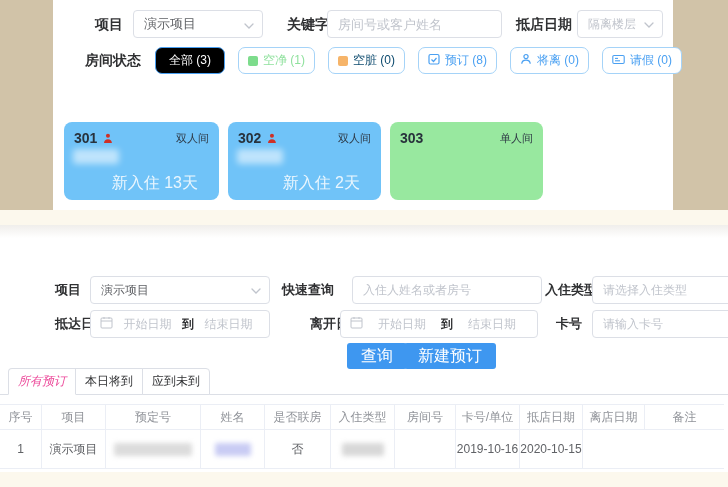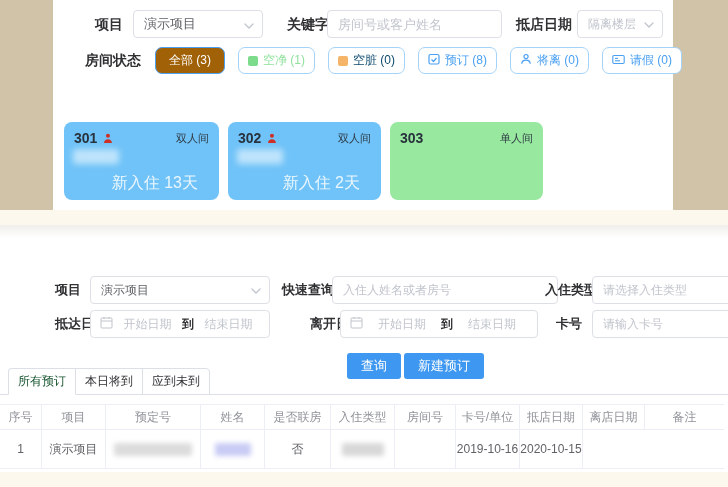--- a/index.html
+++ b/index.html
@@ -18,21 +18,21 @@
   .sel-project{left:80px;width:130px;}
   .lbl-keyword{left:234px;}
   .inp-keyword{left:274px;width:175px;}
   .lbl-floor{left:463px;}
   .sel-floor{left:524px;width:86px;font-size:12px;}
   
   .status-row{position:absolute;left:32px;top:47px;display:flex;align-items:center;gap:13px;}
   .status-label{font-size:14px;font-weight:bold;color:#303133;margin-right:1px;white-space:nowrap;}
   .status-btn{box-sizing:border-box;height:27px;border-radius:7px;border:1px solid #a5d3f8;background:#fff;
     display:flex;align-items:center;gap:5px;padding:0 9px;font-size:12px;color:#4aa0f2;cursor:pointer;white-space:nowrap;}
-  .status-btn.all{background:#a16207;border-color:#4aa0f2;color:#fff;padding:0 13px;}
+  .status-btn.all{background:#000000;border-color:#4aa0f2;color:#fff;padding:0 13px;}
   .sq{width:10px;height:10px;border-radius:2px;display:inline-block;}
   .sq.green{background:#7ddc8c;} .sq.orange{background:#f6b469;}
   .status-btn.clean{color:#8fe19d;} .status-btn.dirty{color:#0c4a6e;}
   
   .rooms{position:absolute;left:11px;top:122px;display:flex;gap:9px;}
   .room-card{position:relative;box-sizing:border-box;width:153px;height:78px;border-radius:8px;padding:8px 10px;cursor:pointer;}
   .room-card.c301{width:155px;}
   .room-card.blue{background:#70c3f8;} .room-card.green{background:#98e89f;}
   .room-head{display:flex;align-items:center;}
   .room-no{font-size:14px;font-weight:bold;color:#28323c;}
@@ -44,46 +44,46 @@
   .gap-band{position:absolute;top:210px;left:0;width:728px;height:15px;background:#fcf8ed;}
   .bottom-band{position:absolute;top:472px;left:0;width:728px;height:15px;background:#fcf8ed;}
   
   .bottom-panel{position:absolute;top:225px;left:0;width:728px;height:247px;background:#fff;}
   .bottom-panel::before{content:"";position:absolute;top:0;left:0;right:0;height:13px;
     background:linear-gradient(to bottom,rgba(160,150,130,0.16),rgba(255,255,255,0));pointer-events:none;}
   .bp-label{position:absolute;font-size:13px;font-weight:600;color:#303133;height:28px;line-height:28px;white-space:nowrap;}
   .bp-ctrl{font-size:12px;}
   .sel-project2{left:90px;top:51px;width:180px;}
   .lbl-quick{left:282px;top:51px;}
-  .inp-quick{left:332px;top:51px;width:226px;}
+  .inp-quick{left:352px;top:51px;width:190px;}
   .lbl-ctype{left:545px;top:51px;}
   .inp-ctype{left:592px;top:51px;width:140px;}
   .lbl-arrival{left:55px;top:85px;}
   .rng-arrival{left:90px;top:85px;width:180px;}
   .lbl-depart{left:283px;top:85px;margin-left:27px;}
   .rng-depart{left:340px;top:85px;width:198px;}
   .lbl-card{left:556px;top:85px;}
   .inp-card{left:592px;top:85px;width:140px;}
   .lbl-project2{left:55px;top:51px;}
   .range{position:absolute;box-sizing:border-box;height:28px;border:1px solid #dcdfe6;border-radius:4px;background:#fff;
     display:flex;align-items:center;gap:3px;padding:0 9px;font-size:12px;color:#c0c4cc;cursor:pointer;}
   .range .seg{flex:1;text-align:center;white-space:nowrap;}
   .range .to{color:#303133;font-weight:600;}
-  .btn-primary{position:absolute;top:128px;height:26px;border:none;border-radius:3px;background:#3e97f0;color:#fff;
-    font-size:13px;padding:0 14px;cursor:pointer;font-family:inherit;}
+  .btn-primary{position:absolute;top:118px;height:26px;border:none;border-radius:3px;background:#3e97f0;color:#fff;
+    font-size:16px;padding:0 14px;cursor:pointer;font-family:inherit;}
   .btn-query{left:347px;}
   .btn-new{left:404px;}
   
   .tabline{position:absolute;top:169px;left:0;width:728px;height:1px;background:#dcdfe6;}
   .tabs{position:absolute;top:143px;left:8px;display:flex;z-index:2;}
   .tab{box-sizing:border-box;height:27px;line-height:25px;padding:0 9px;font-size:12px;color:#303133;background:#fff;
     border:1px solid #dcdfe6;margin-left:-1px;cursor:pointer;white-space:nowrap;}
   .tab:first-child{margin-left:0;border-top-left-radius:4px;}
   .tab:last-child{border-top-right-radius:4px;}
-  .tab.active{color:#14532d;border-bottom-color:#fff;position:relative;z-index:3;}
+  .tab.active{color:#ec4899;border-bottom-color:#fff;position:relative;z-index:3;font-style:italic;}
   
   .rtable{position:absolute;top:179px;left:0;width:724px;font-size:12px;}
   .tr{display:grid;grid-template-columns:42px 64px 95px 64px 66px 64px 61px 64px 63px 62px 1fr;}
   .tr.head{box-sizing:border-box;height:26px;border-top:1px solid #ebeef5;border-bottom:1px solid #ebeef5;color:#909399;}
   .tr.body{box-sizing:border-box;height:39px;border-bottom:1px solid #ebeef5;color:#606266;}
   .td{display:flex;align-items:center;justify-content:center;border-right:1px solid #ebeef5;box-sizing:border-box;overflow:hidden;white-space:nowrap;}
   .td:last-child{border-right:none;}
   .blur{border-radius:2px;filter:blur(2.5px);}
   .blur.gray{width:78px;height:13px;background:#dcdcdc;}
   .blur.blue{width:36px;height:13px;background:#c9ccf4;}

